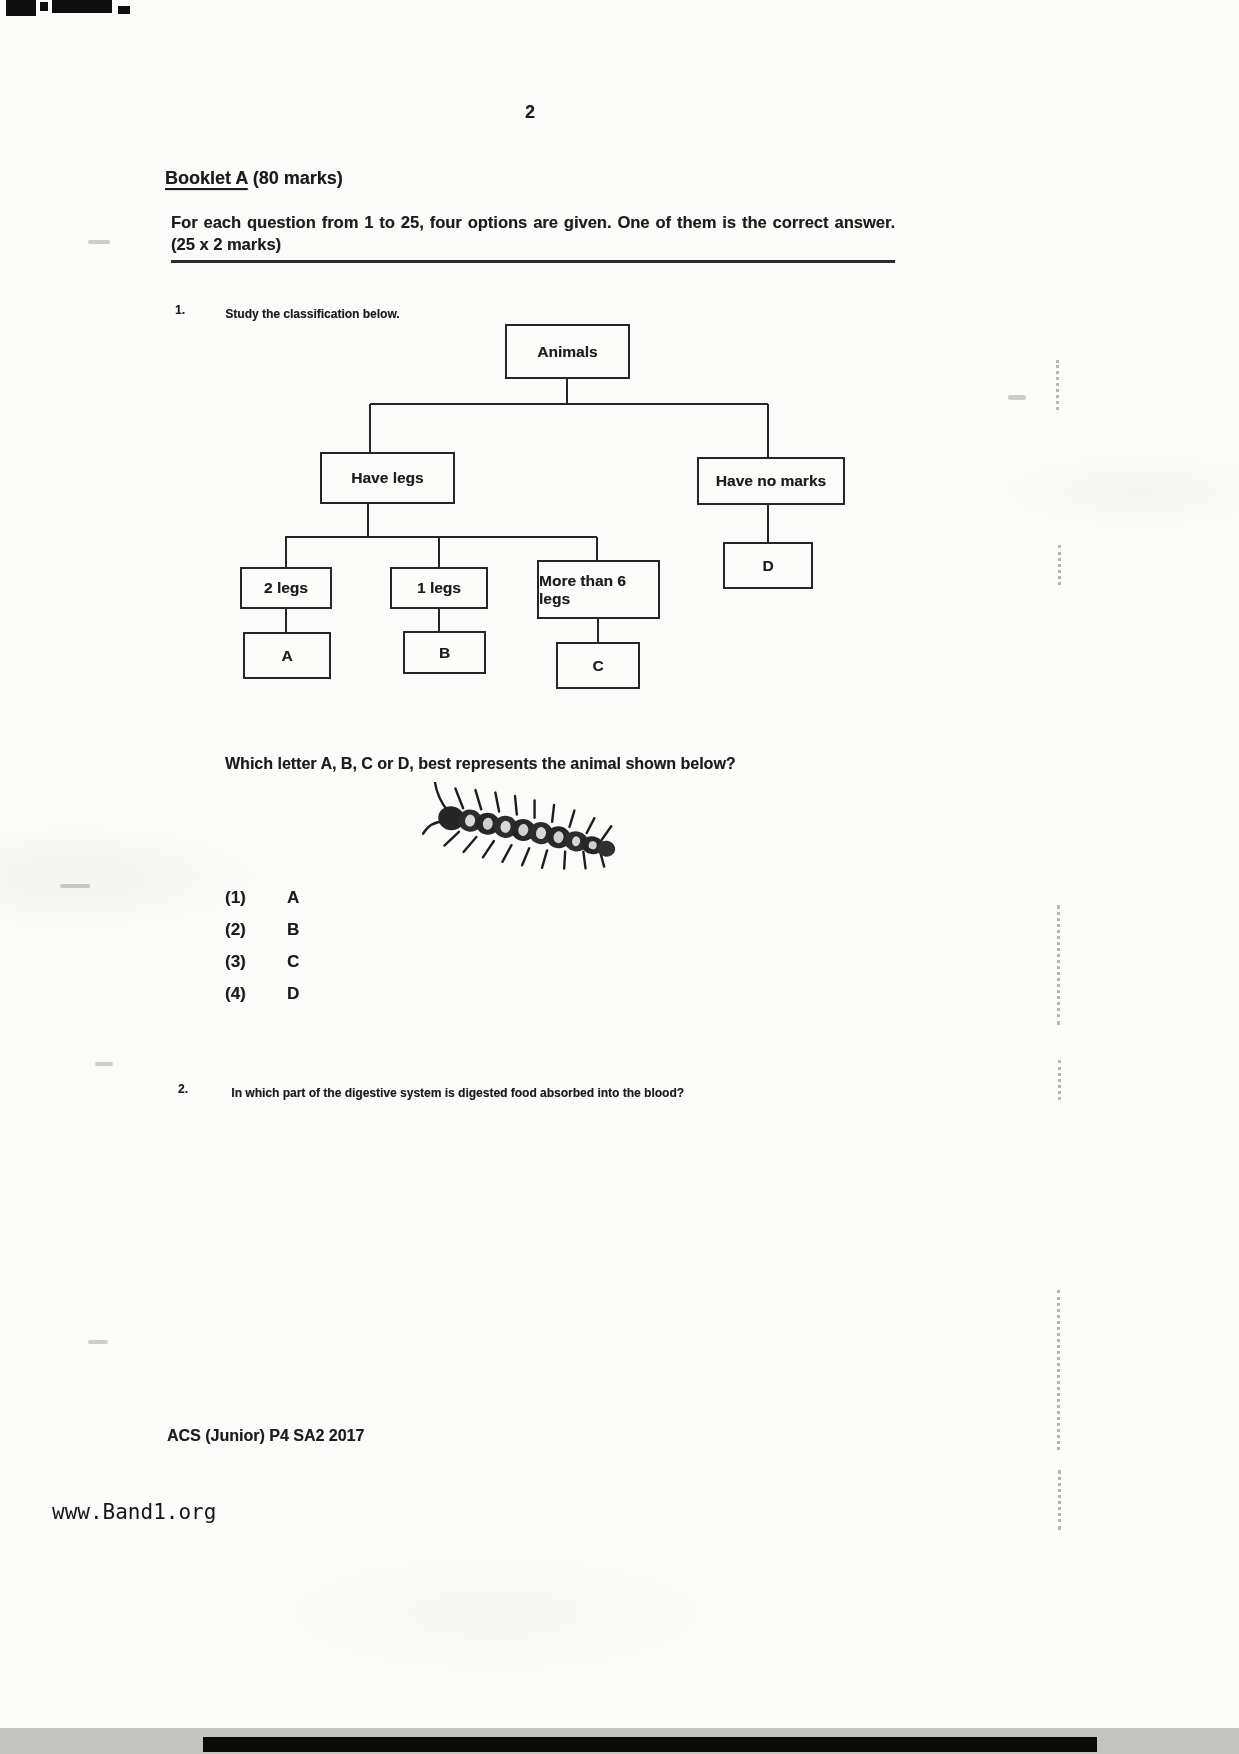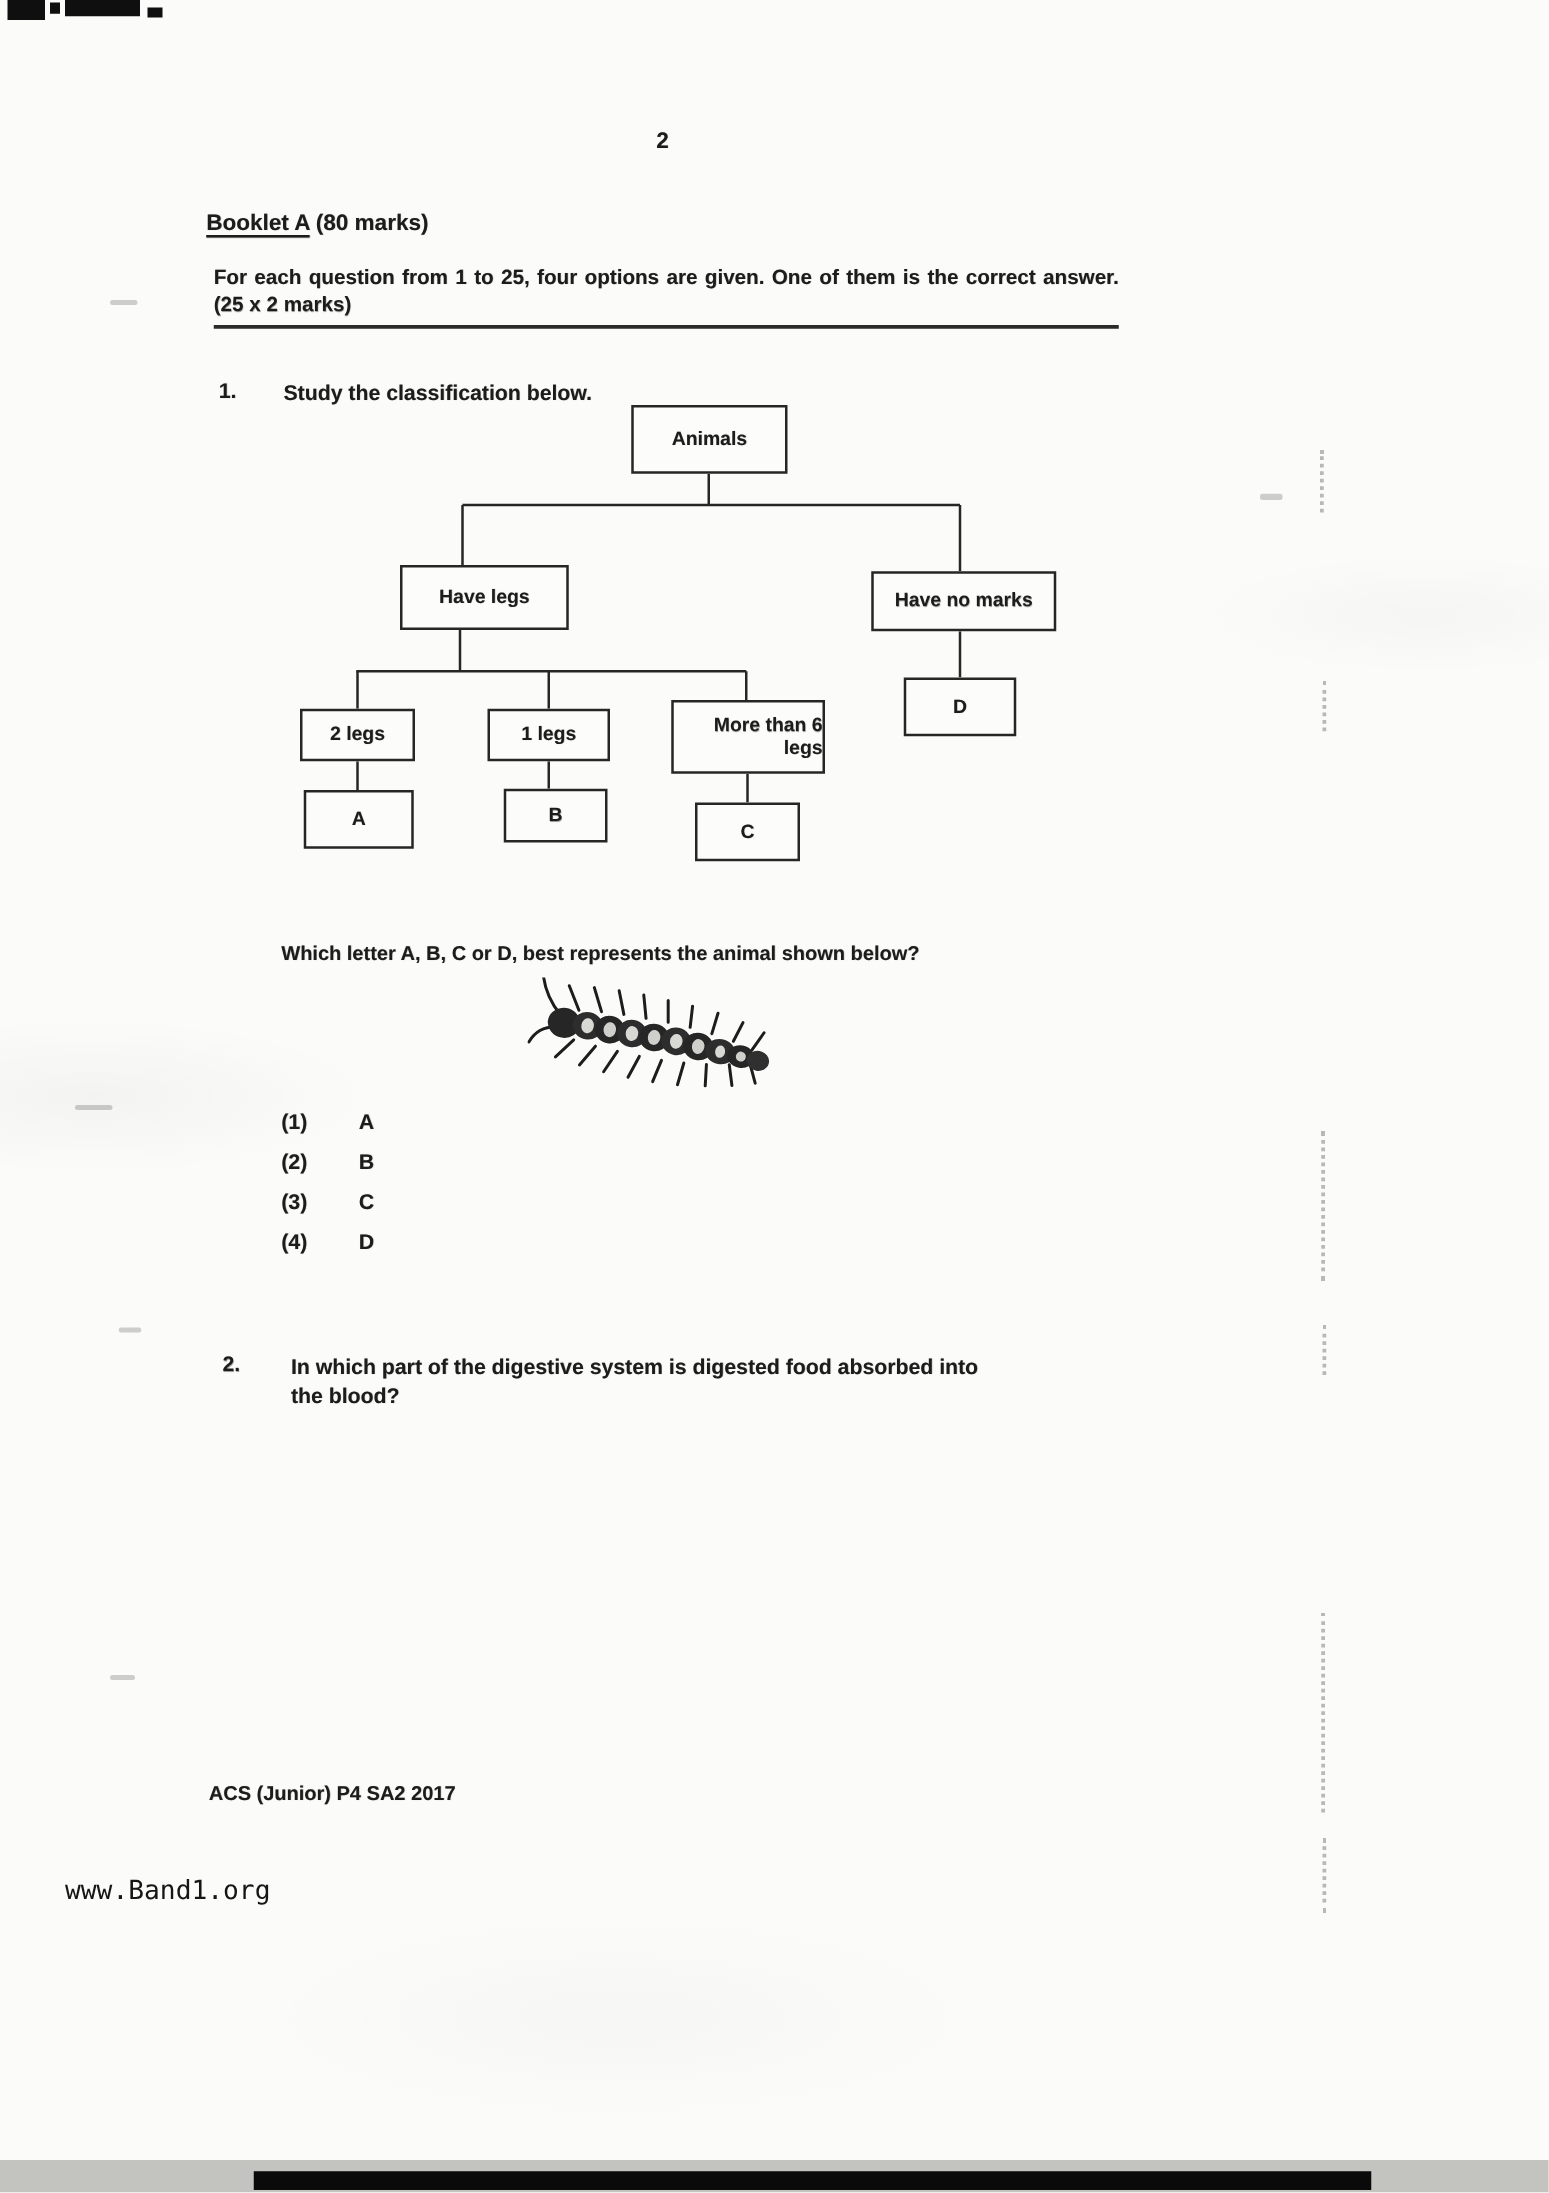--- a/index.html
+++ b/index.html
@@ -31,29 +31,29 @@
 
   .booklet-title { position: absolute; left: 165px; top: 168px; font-size: 18px; font-weight: 700; }
   .booklet-title .u { text-decoration: underline; text-decoration-thickness: 2px; text-underline-offset: 4px; }
 
   .instructions { position: absolute; left: 171px; top: 211px; width: 724px;
     font-size: 16.5px; font-weight: 600; line-height: 22px;
     border-bottom: 3px solid #2b2b2b; padding-bottom: 5px; }
   .instructions .iline { text-align: justify; text-align-last: justify; }
   .instructions .marks { text-align: left; }
 
-  .q-header { position: absolute; font-size: 17px; font-weight: 600; }
+  .q-header { position: absolute; font-size: 12px; font-weight: 600; }
   .q-header .qnum { display: inline-block; vertical-align: top; font-weight: 700; }
   .q-header .qtext { display: inline-block; vertical-align: top; line-height: 23px; }
 
   
   .diagram { position: absolute; left: 230px; top: 322px; width: 630px; height: 378px; }
   .dlines { position: absolute; left: 0; top: 0; }
   .dnode { position: absolute; border: 2px solid #262626; background: rgba(252,252,250,0.92);
-    display: flex; align-items: center; justify-content: center; text-align: right;
+    display: flex; align-items: center; justify-content: center; text-align: left;
     font-size: 15.5px; font-weight: 600; line-height: 18px; padding: 0; box-sizing: border-box; }
 
   .q1-question { position: absolute; left: 225px; top: 755px; font-size: 16px; font-weight: 600; }
 
   .centipede { position: absolute; left: 422px; top: 782px; }
 
   .options { position: absolute; font-size: 17px; font-weight: 700; }
   .opt-row { }
   .q1-opts .opt-row { height: 32px; }
   .q2-opts .opt-row { height: 33px; }

